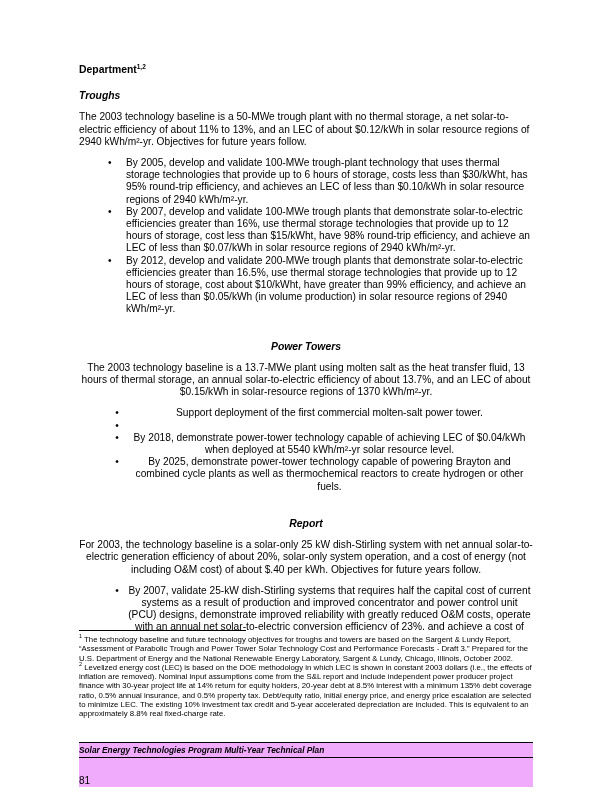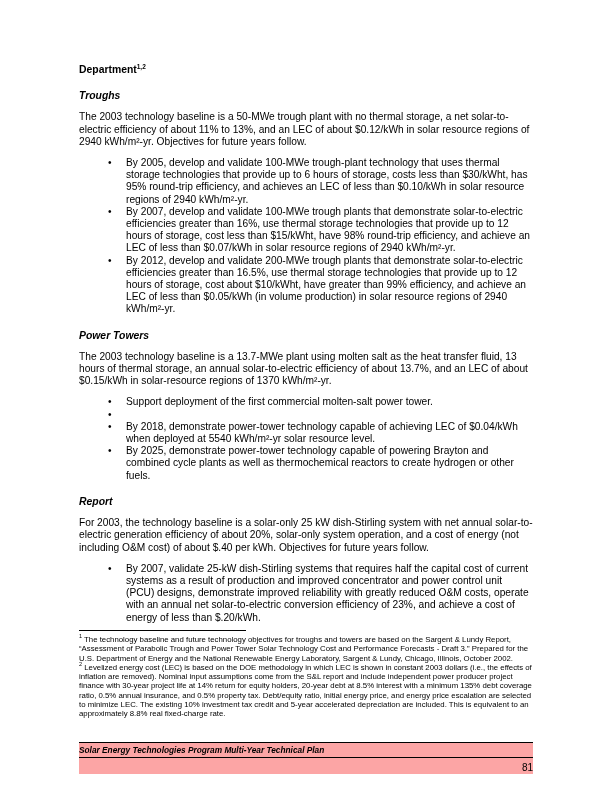--- a/index.html
+++ b/index.html
@@ -27,21 +27,21 @@
     font-size: 10.4px;
     font-weight: bold;
     margin-bottom: 14px;
   }
   .doc-title sup {
     font-size: 6.5px;
     vertical-align: super;
     line-height: 0;
   }
   .section { margin-top: 8px; }
-  .section + .section { margin-top: 14px; }
+  .section + .section { margin-top: 25px; text-align: center; }
   .section-heading {
     font-size: 10.4px;
     font-weight: bold;
     font-style: italic;
     margin-bottom: 9px;
   }
   .para { margin-bottom: 9px; }
   .bullets {
     list-style: none;
     margin-bottom: 3px;
@@ -73,35 +73,35 @@
   .footnote sup {
     font-size: 5.5px;
     vertical-align: super;
     line-height: 0;
   }
   .footer-area {
     position: absolute;
     left: 79px;
     top: 742px;
     width: 454px;
-    background: #fca5a5;
+    background: #f0abfc;
   }
   .footer-text {
     border-top: 1px solid #000;
     border-bottom: 1px solid #000;
     font-weight: bold;
     font-style: italic;
     font-size: 8.3px;
     line-height: 10px;
     padding: 2px 0 2px 0;
   }
   .page-number {
-    text-align: right;
+    text-align: left;
     font-size: 10px;
-    margin-top: 4px;
+    margin-top: 17px;
   }
 </style>
 </head>
 <body>
 
 <div class="page">
 
   <div class="content">
 
     <h1 class="doc-title"><span>Department</span><sup>1,2</sup></h1>

